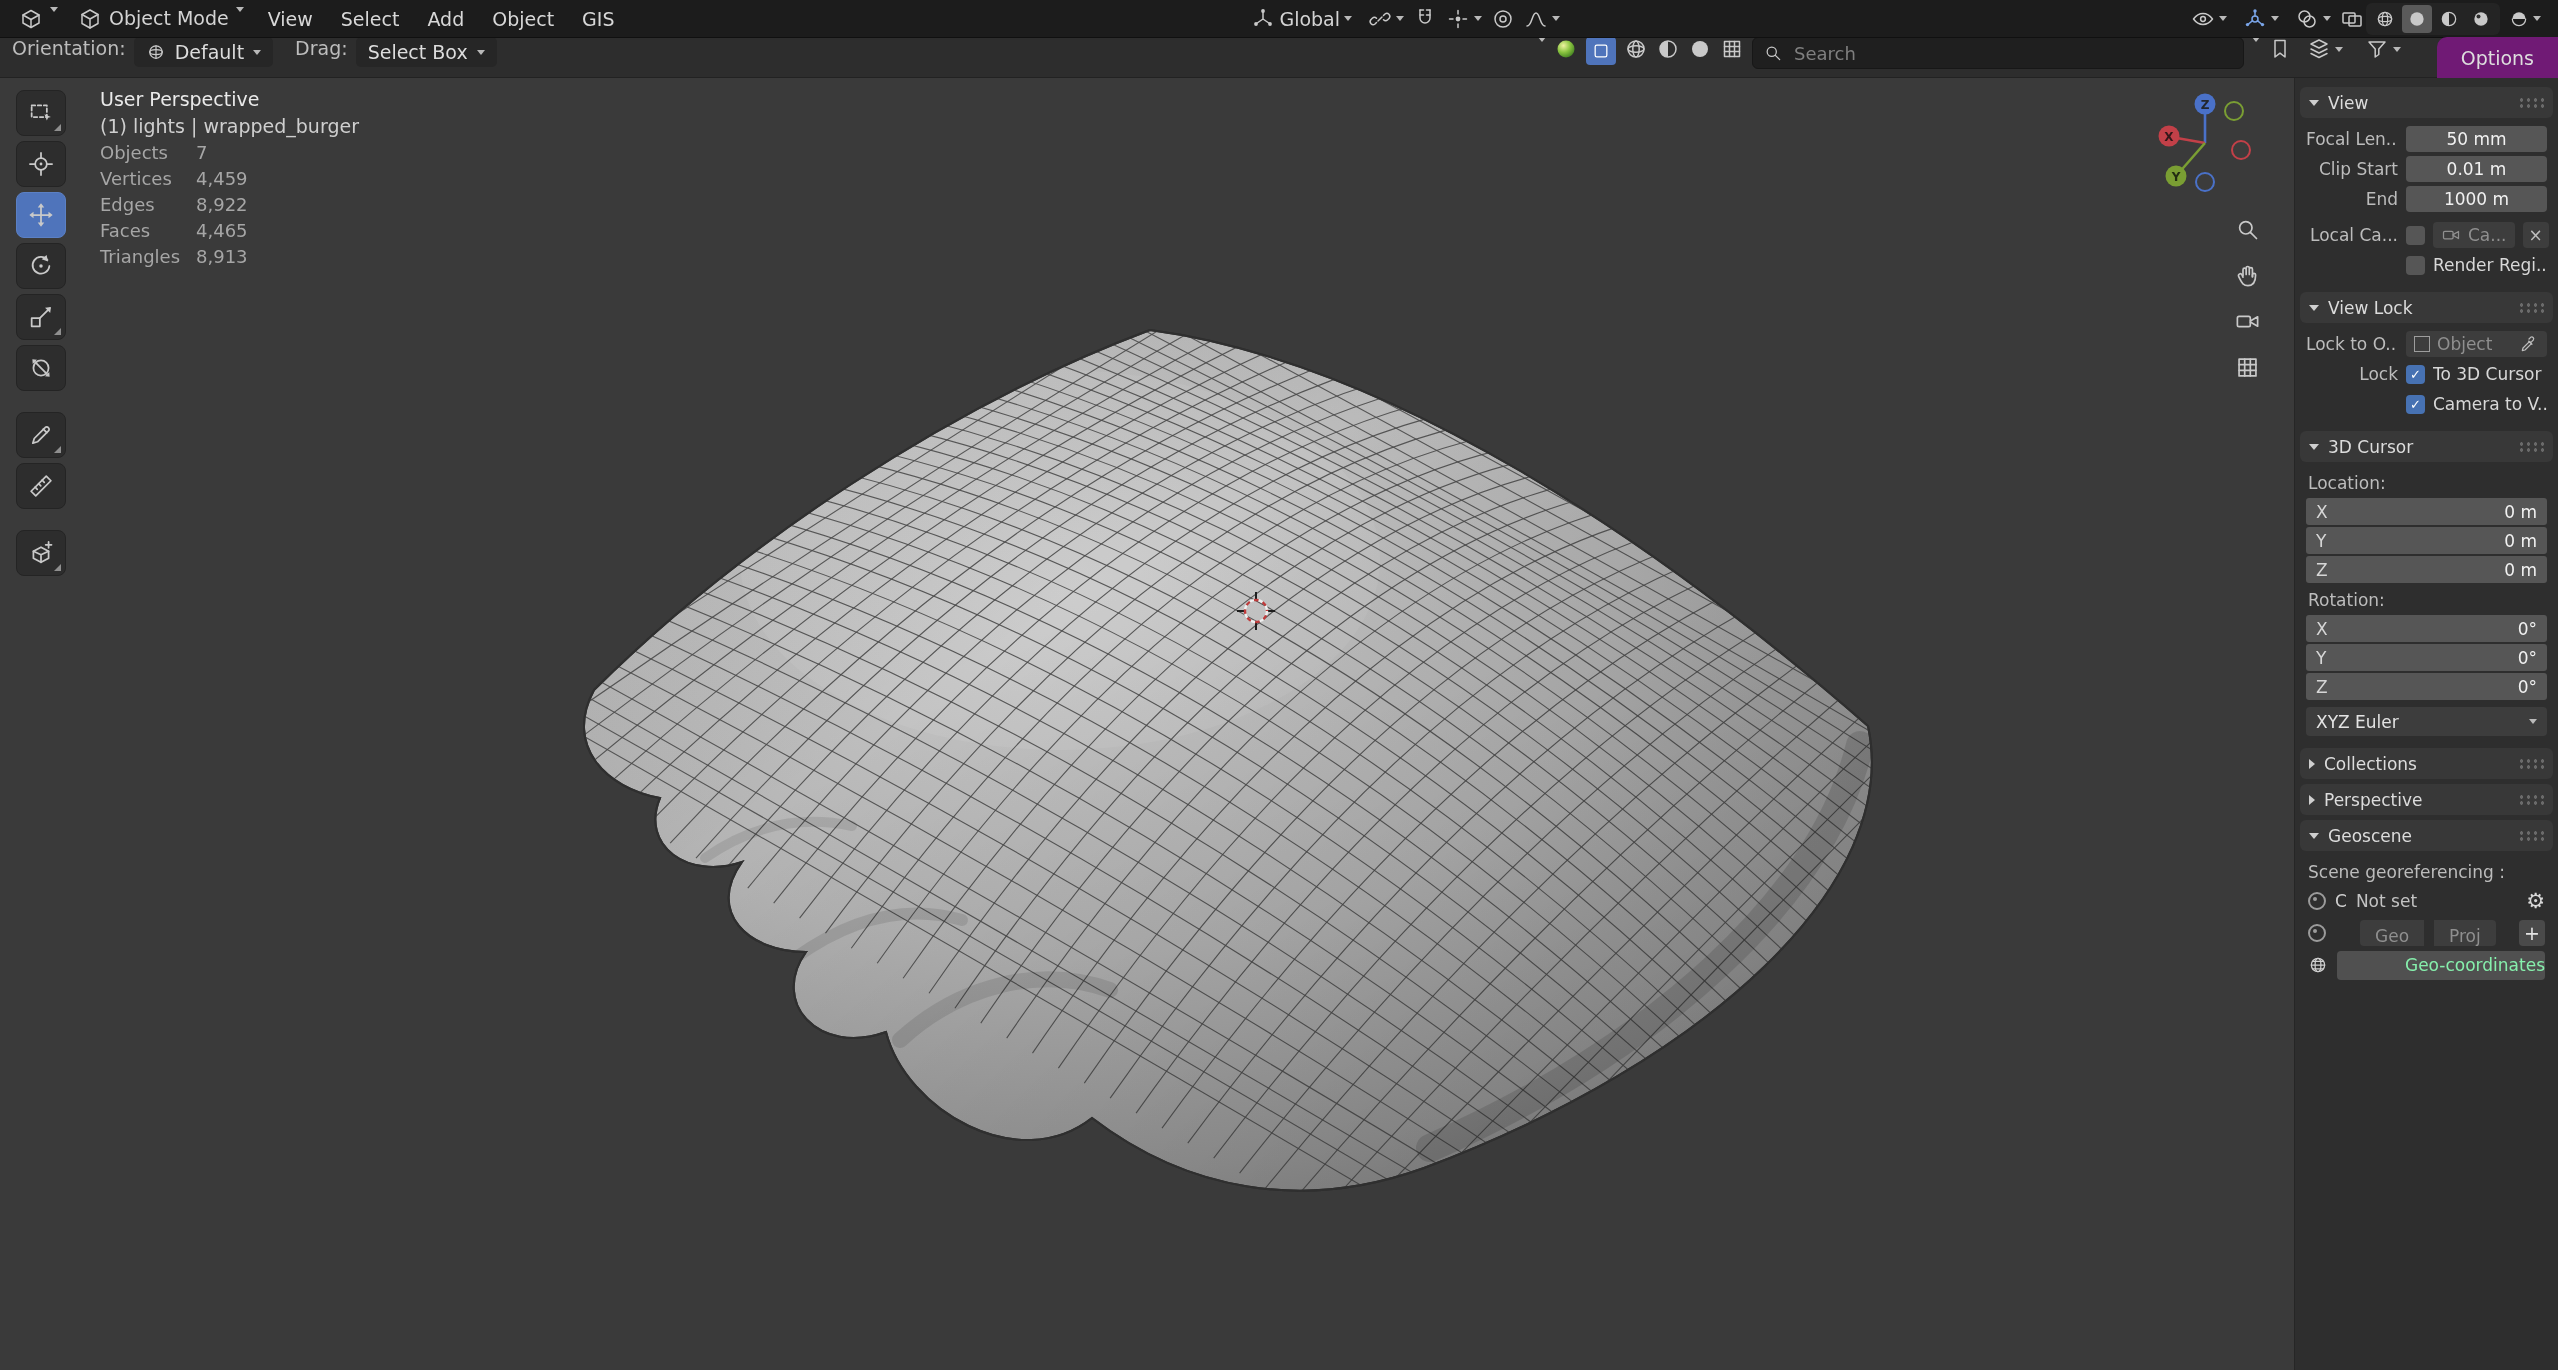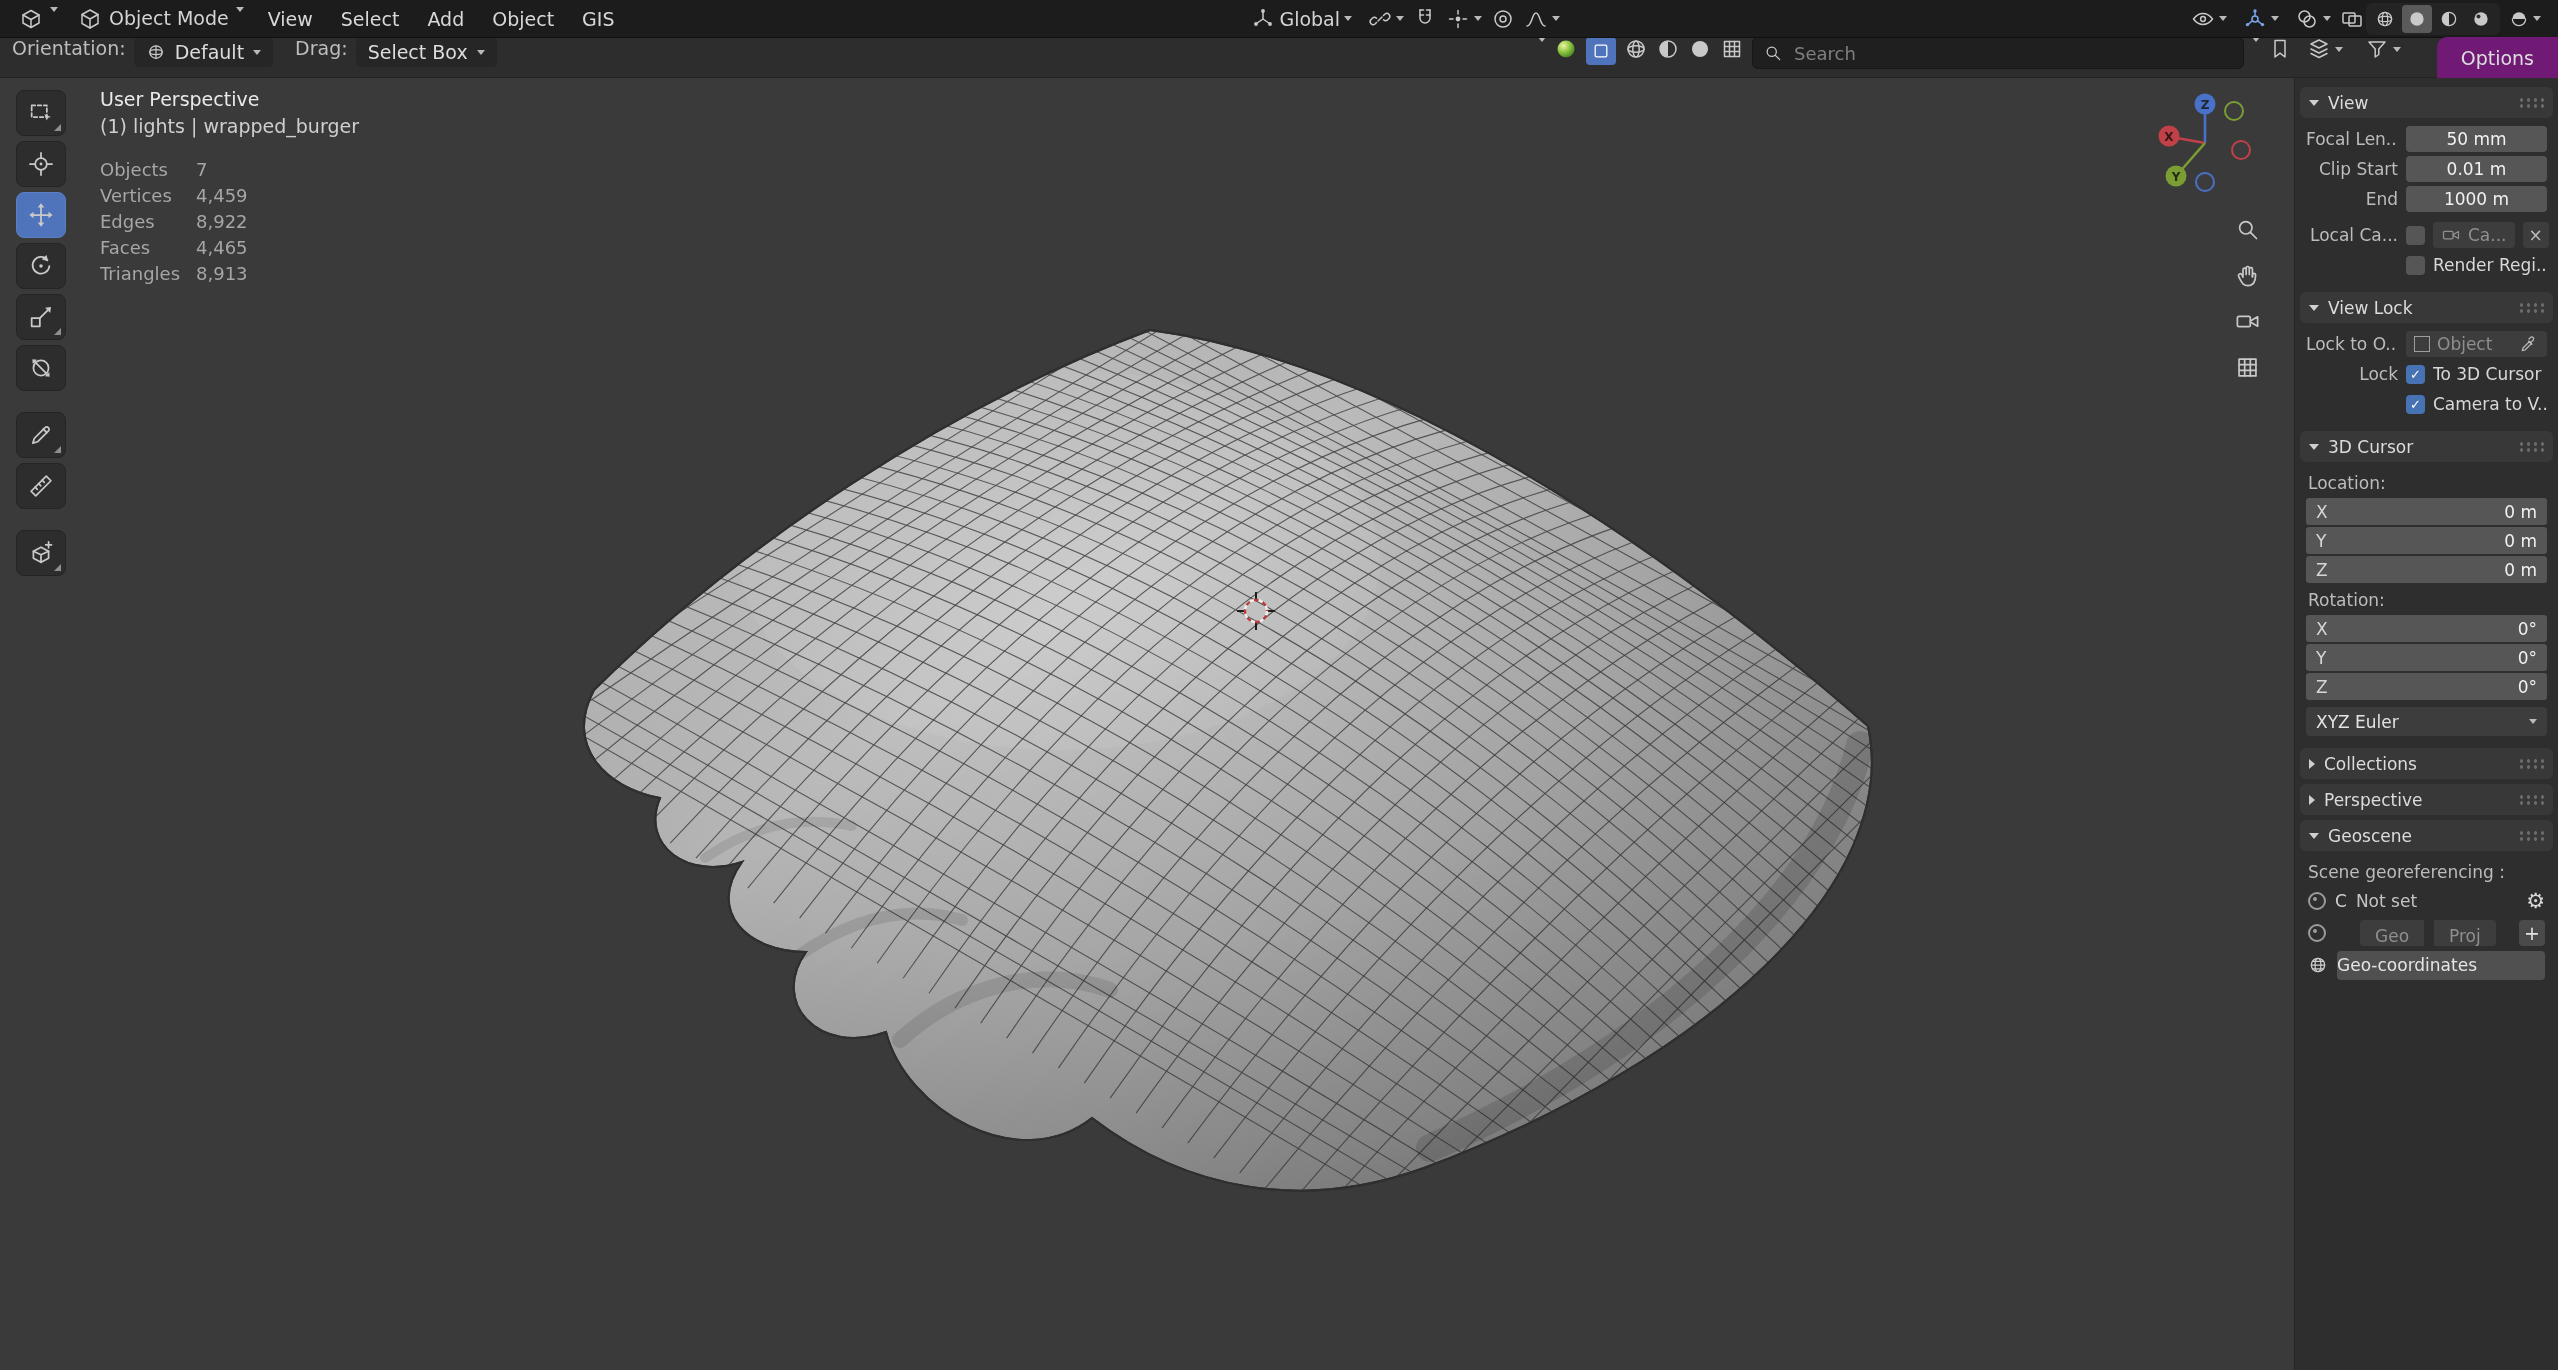--- a/index.html
+++ b/index.html
@@ -49,21 +49,21 @@
   .tbtn .ic{width:28px;height:28px}
   .tbtn.active{background:#4f74bb;border-color:#5b80c4;color:#ffffff}
   .tbtn.sub::after{content:"";position:absolute;right:4px;bottom:4px;width:0;height:0;
         border-left:7px solid transparent;border-bottom:7px solid #8f8f8f}
 
   
   .mesh-svg{position:absolute;inset:0;z-index:1}
   .overlay-info{position:absolute;left:100px;top:86px;z-index:5;font-size:19px;line-height:27px}
   .persp{color:#eaeaea}
   .ctx{color:#cfcfcf}
-  .stats{margin-top:17px;color:#a6a6a6;font-size:18px;line-height:26px}
+  .stats{margin-top:0;color:#a6a6a6;font-size:18px;line-height:26px}
   .srow{display:flex}
   .slabel{width:96px}
   .gizmo{position:absolute;top:84px;right:294px;width:118px;height:118px;z-index:6}
   .sideicons{position:absolute;top:216px;right:297px;display:flex;flex-direction:column;gap:19px;z-index:6;color:#d8d8d8}
 
   
   .sidebar{position:absolute;top:78px;right:0;bottom:0;width:264px;background:rgba(45,45,45,0.97);z-index:15;
            padding:6px 5px;box-sizing:border-box;font-size:17px;border-left:1px solid #262626;overflow:hidden}
   .phead{height:31px;background:#383838;border-radius:6px;display:flex;align-items:center;padding:0 9px;gap:9px;
          margin:3px 0 5px;color:#dcdcdc}
@@ -93,21 +93,21 @@
   .ringic::after{content:"";position:absolute;left:3px;top:3px;width:4px;height:4px;border-radius:50%;background:#9b9b9b}
   .crsletter{color:#cfcfcf}
   .crsval{color:#c3c3c3;flex:1}
   .gearbtn{margin-left:auto;color:#d8d8d8;font-size:21px;line-height:1}
   .gbtn{background:#3d3d3d;color:#8f8f8f;height:26px;padding:0 15px;display:flex;align-items:flex-end}
   .gbtn.left{border-radius:4px 0 0 4px}
   .gbtn.right{border-radius:0 4px 4px 0;margin-left:1px}
   .plusbtn{margin-left:auto;width:26px;height:26px;background:#4a4a4a;border-radius:4px;color:#e3e3e3;
            display:flex;align-items:center;justify-content:center;font-size:19px}
   .geocoord{flex:1;height:29px;background:#505050;border-radius:4px;display:flex;align-items:center;
-            justify-content:flex-start;color:#e5e5e5}
+            justify-content:flex-end;color:#86efac}
   .objic{width:14px;height:14px;border:1.6px solid #9d9d9d;flex:none}
 </style>
 </head>
 <body>
 
 <div class="app">
 
   <svg class="mesh-svg" id="meshSvg" viewBox="0 0 2558 1370">
       <defs>
         <radialGradient id="fillG" cx="38%" cy="30%" r="85%">

